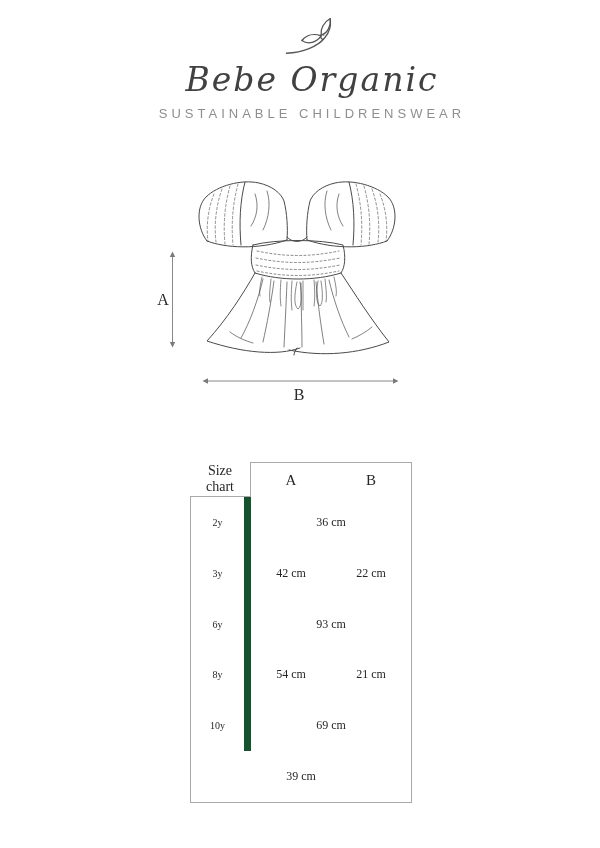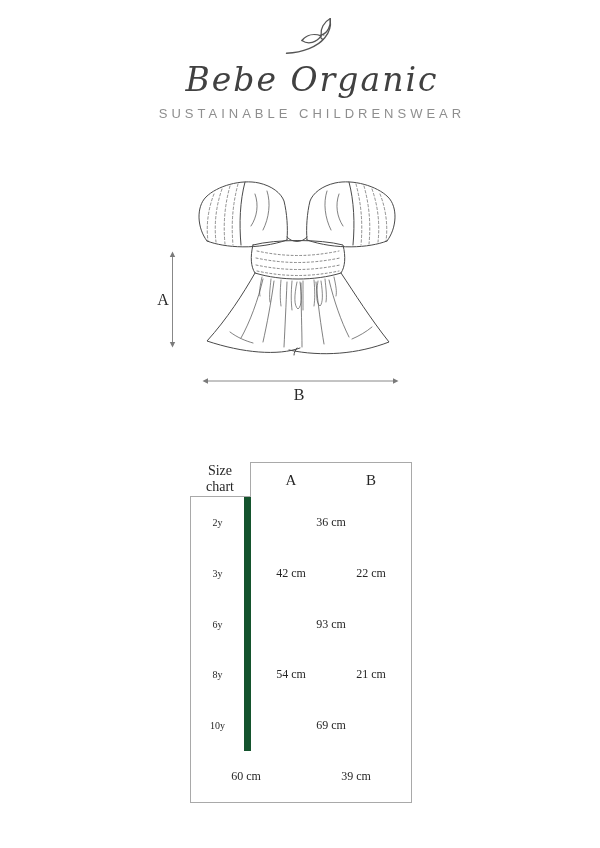--- a/index.html
+++ b/index.html
@@ -198,19 +198,18 @@
       <div class="st-row">
         <div class="st-size">8y</div>
         <div class="st-a">54 cm</div>
         <div class="st-b">21 cm</div>
       </div>
       <div class="st-row">
         <div class="st-size">10y</div>
         <div class="st-a">69 cm</div>
       </div>
       <div class="st-row">
-        <div class="st-a">60 cm</div>
         <div class="st-b">39 cm</div>
       </div>
     </div>
   </div>
 
 </div>
 
 </body></html>

